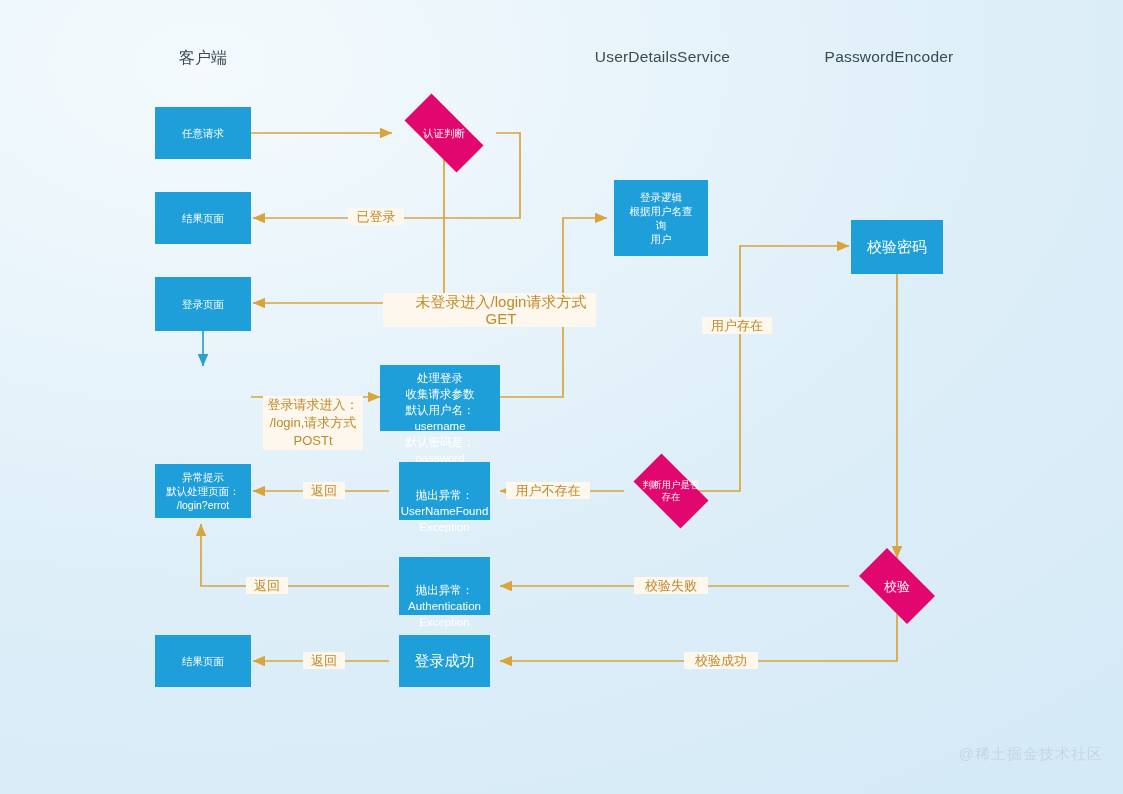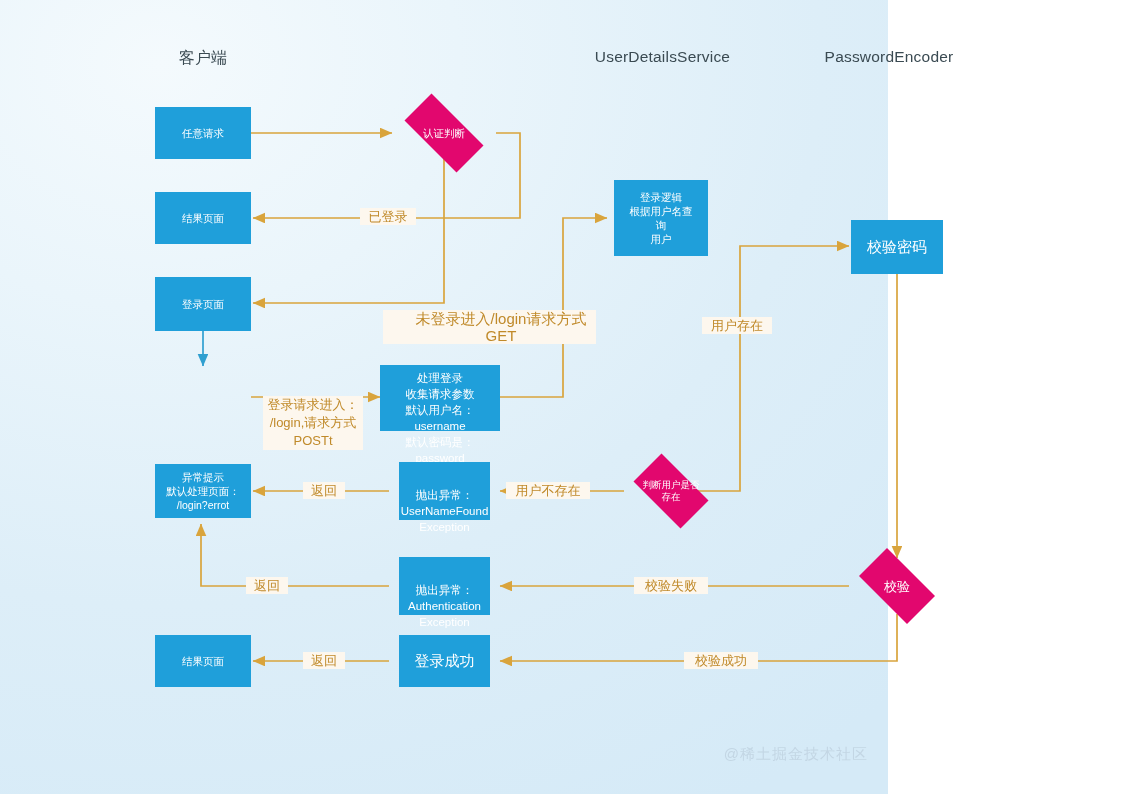--- a/index.html
+++ b/index.html
@@ -7,21 +7,21 @@
     padding: 0;
   }
   body {
     width: 1123px;
     height: 794px;
     font-family: "Liberation Sans", "DejaVu Sans", sans-serif;
     overflow: hidden;
   }
   #canvas {
     position: relative;
-    width: 888px;
+    width: 1123px;
     height: 794px;
     background: radial-gradient(ellipse 120% 110% at 18% 8%, #f4fafd 0%, #eaf5fb 28%, #ddeef8 62%, #d5eaf7 100%);
   }
   #svg-layer {
     position: absolute;
     left: 0;
     top: 0;
     width: 1123px;
     height: 794px;
   }
@@ -221,23 +221,23 @@
 
   <div class="node proc cjk-big" style="left:851px; top:220px; width:92px; height:54px;">
     <span class="label">校验密码</span>
   </div>
 
   <div class="diamond big" style="left:849px; top:558px; width:96px; height:56px;">
     <span class="dshape"></span>
     <span class="label">校验</span>
   </div>
 
-  <div class="edge-label" style="left:360px; top:208px; width:56px;">已登录</div>
-
-  <div class="edge-label big" style="left:383px; top:310px; width:213px;padding-left:25px;">未登录进入/login请求方式GET</div>
+  <div class="edge-label" style="left:348px; top:208px; width:56px;">已登录</div>
+
+  <div class="edge-label big" style="left:383px; top:293px; width:213px;padding-left:25px;">未登录进入/login请求方式GET</div>
 
   <div class="edge-label multi" style="left:263px; top:370px; width:100px;">登录请求进入：
 /login,请求方式
 POSTt</div>
 
   <div class="edge-label" style="left:303px; top:482px; width:42px;">返回</div>
 
   <div class="edge-label" style="left:506px; top:482px; width:84px;">用户不存在</div>
 
   <div class="edge-label" style="left:702px; top:317px; width:70px;">用户存在</div>

